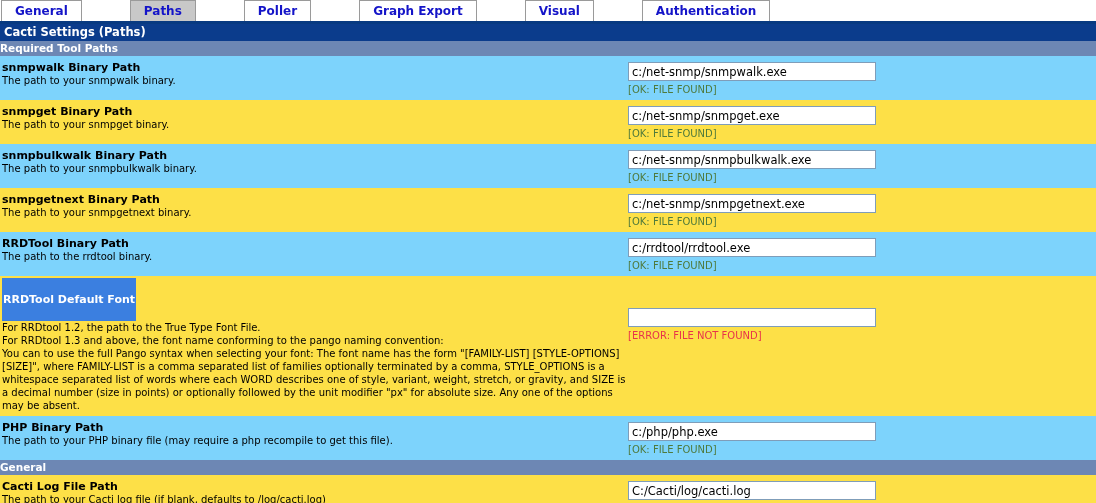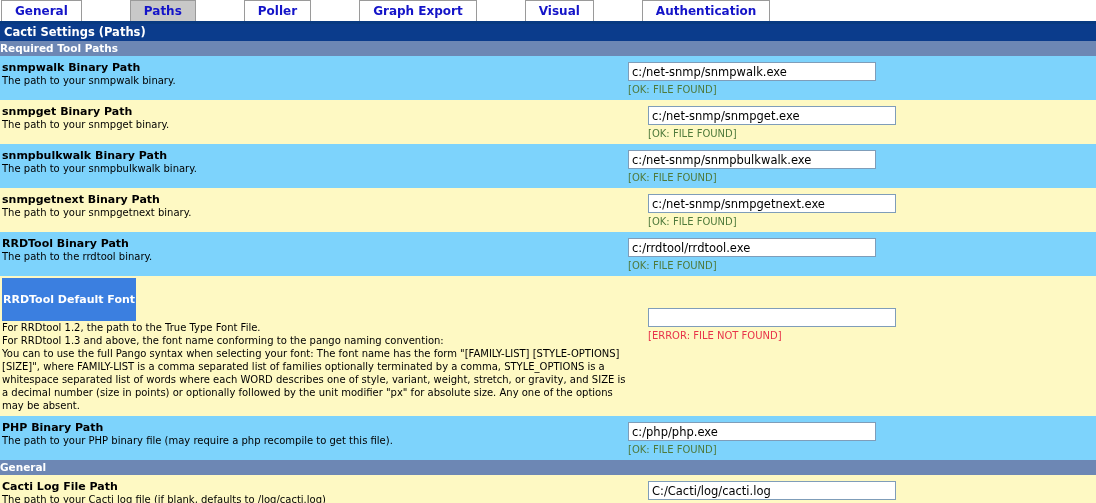--- a/index.html
+++ b/index.html
@@ -76,22 +76,21 @@
   
   .row {
     display: flex;
     align-items: flex-start;
     background: #7dd3fc;
     box-sizing: border-box;
     padding: 5px 0 4px 0;
     min-height: 40px;
   }
   .row.alt {
-    background: #fef9c3;
-    gap: 20px;
+    background: #fde047;
   }
   .row .left {
     width: 628px;
     flex: 0 0 628px;
     padding-left: 2px;
     box-sizing: border-box;
   }
   .row .right {
     flex: 1 1 auto;
     padding-top: 1px;

